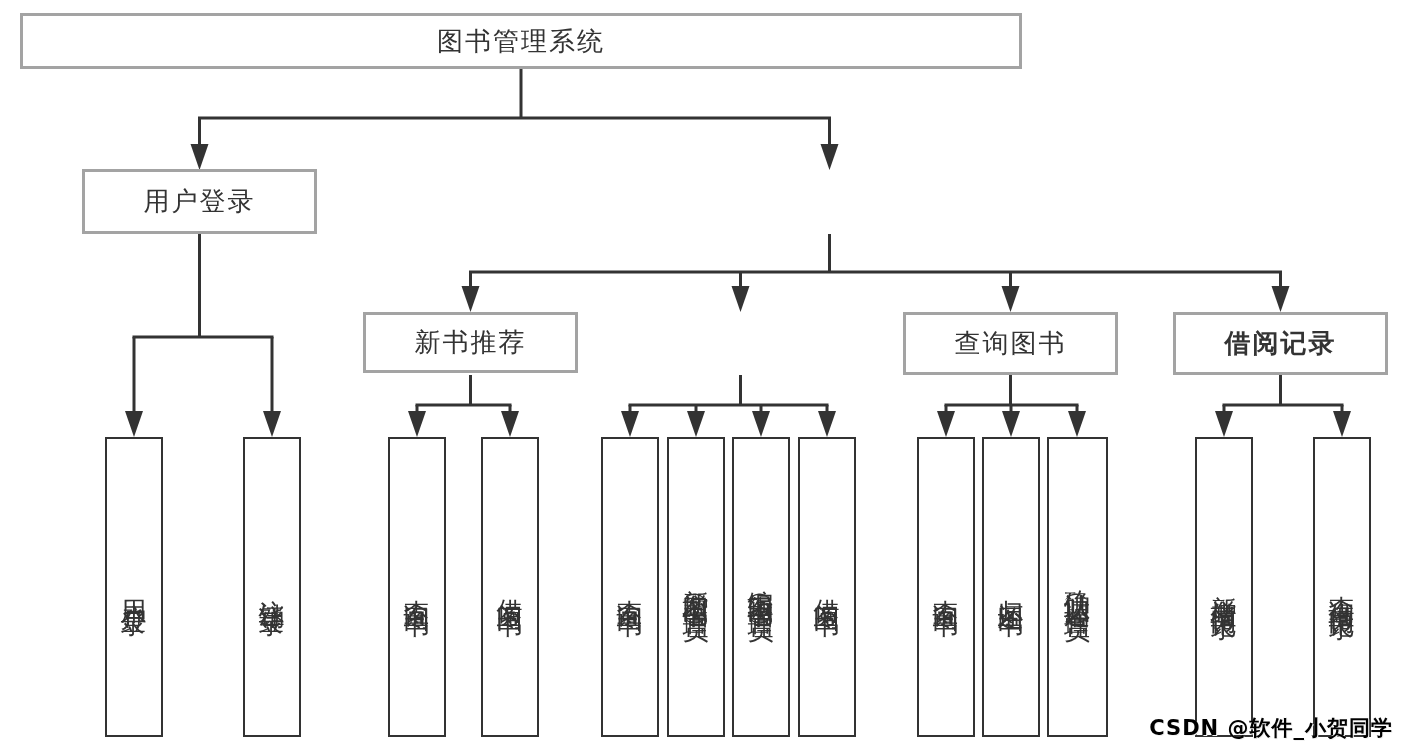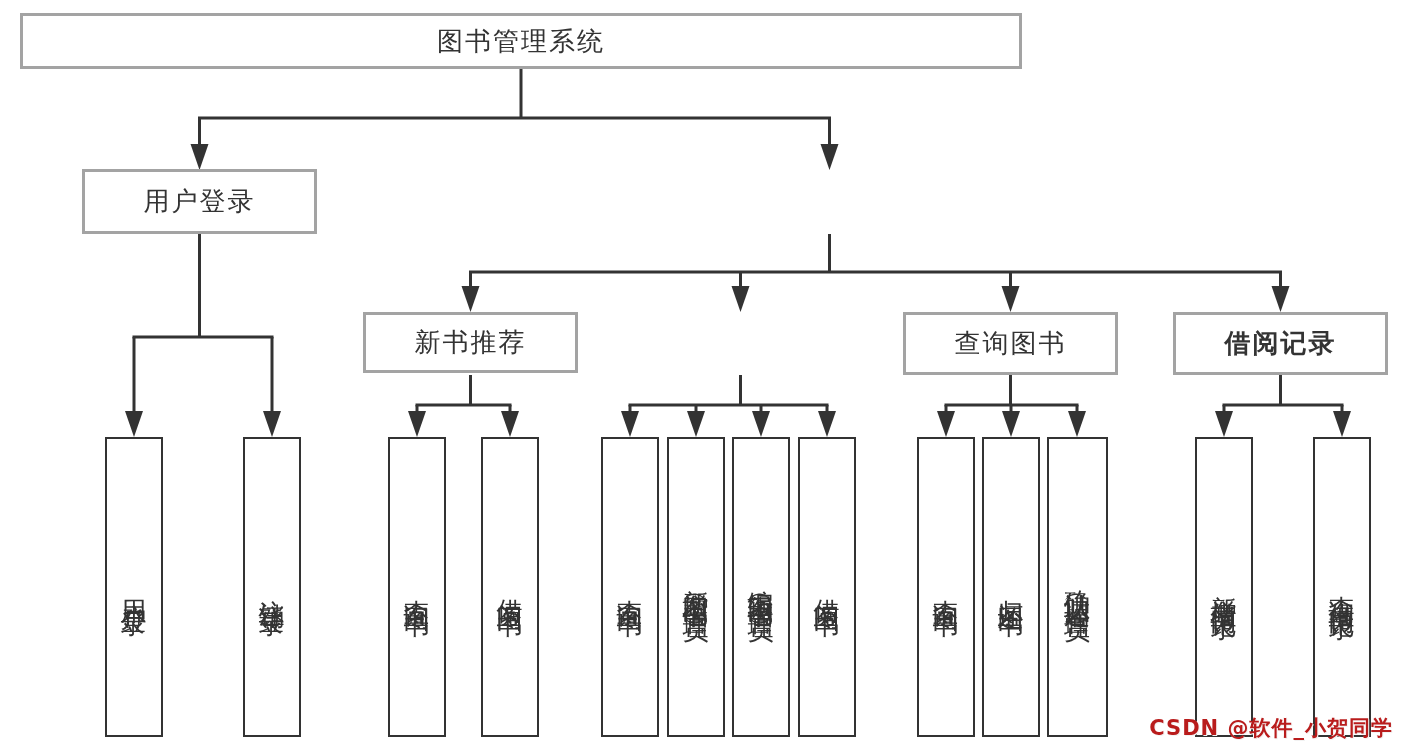--- a/index.html
+++ b/index.html
@@ -46,21 +46,21 @@
     letter-spacing: 4px;
     color: #333333;
     line-height: 1;
   }
   .watermark {
     position: absolute;
     top: 714px;
     right: 12px;
     font-size: 21px;
     font-weight: bold;
-    color: #b91c1c;
+    color: #000000;
     letter-spacing: 1px;
     text-shadow: 1px 1px 0 #f2f2f2;
     white-space: nowrap;
   }
 </style>
 </head>
 <body>
 
 <div class="stage">
 

